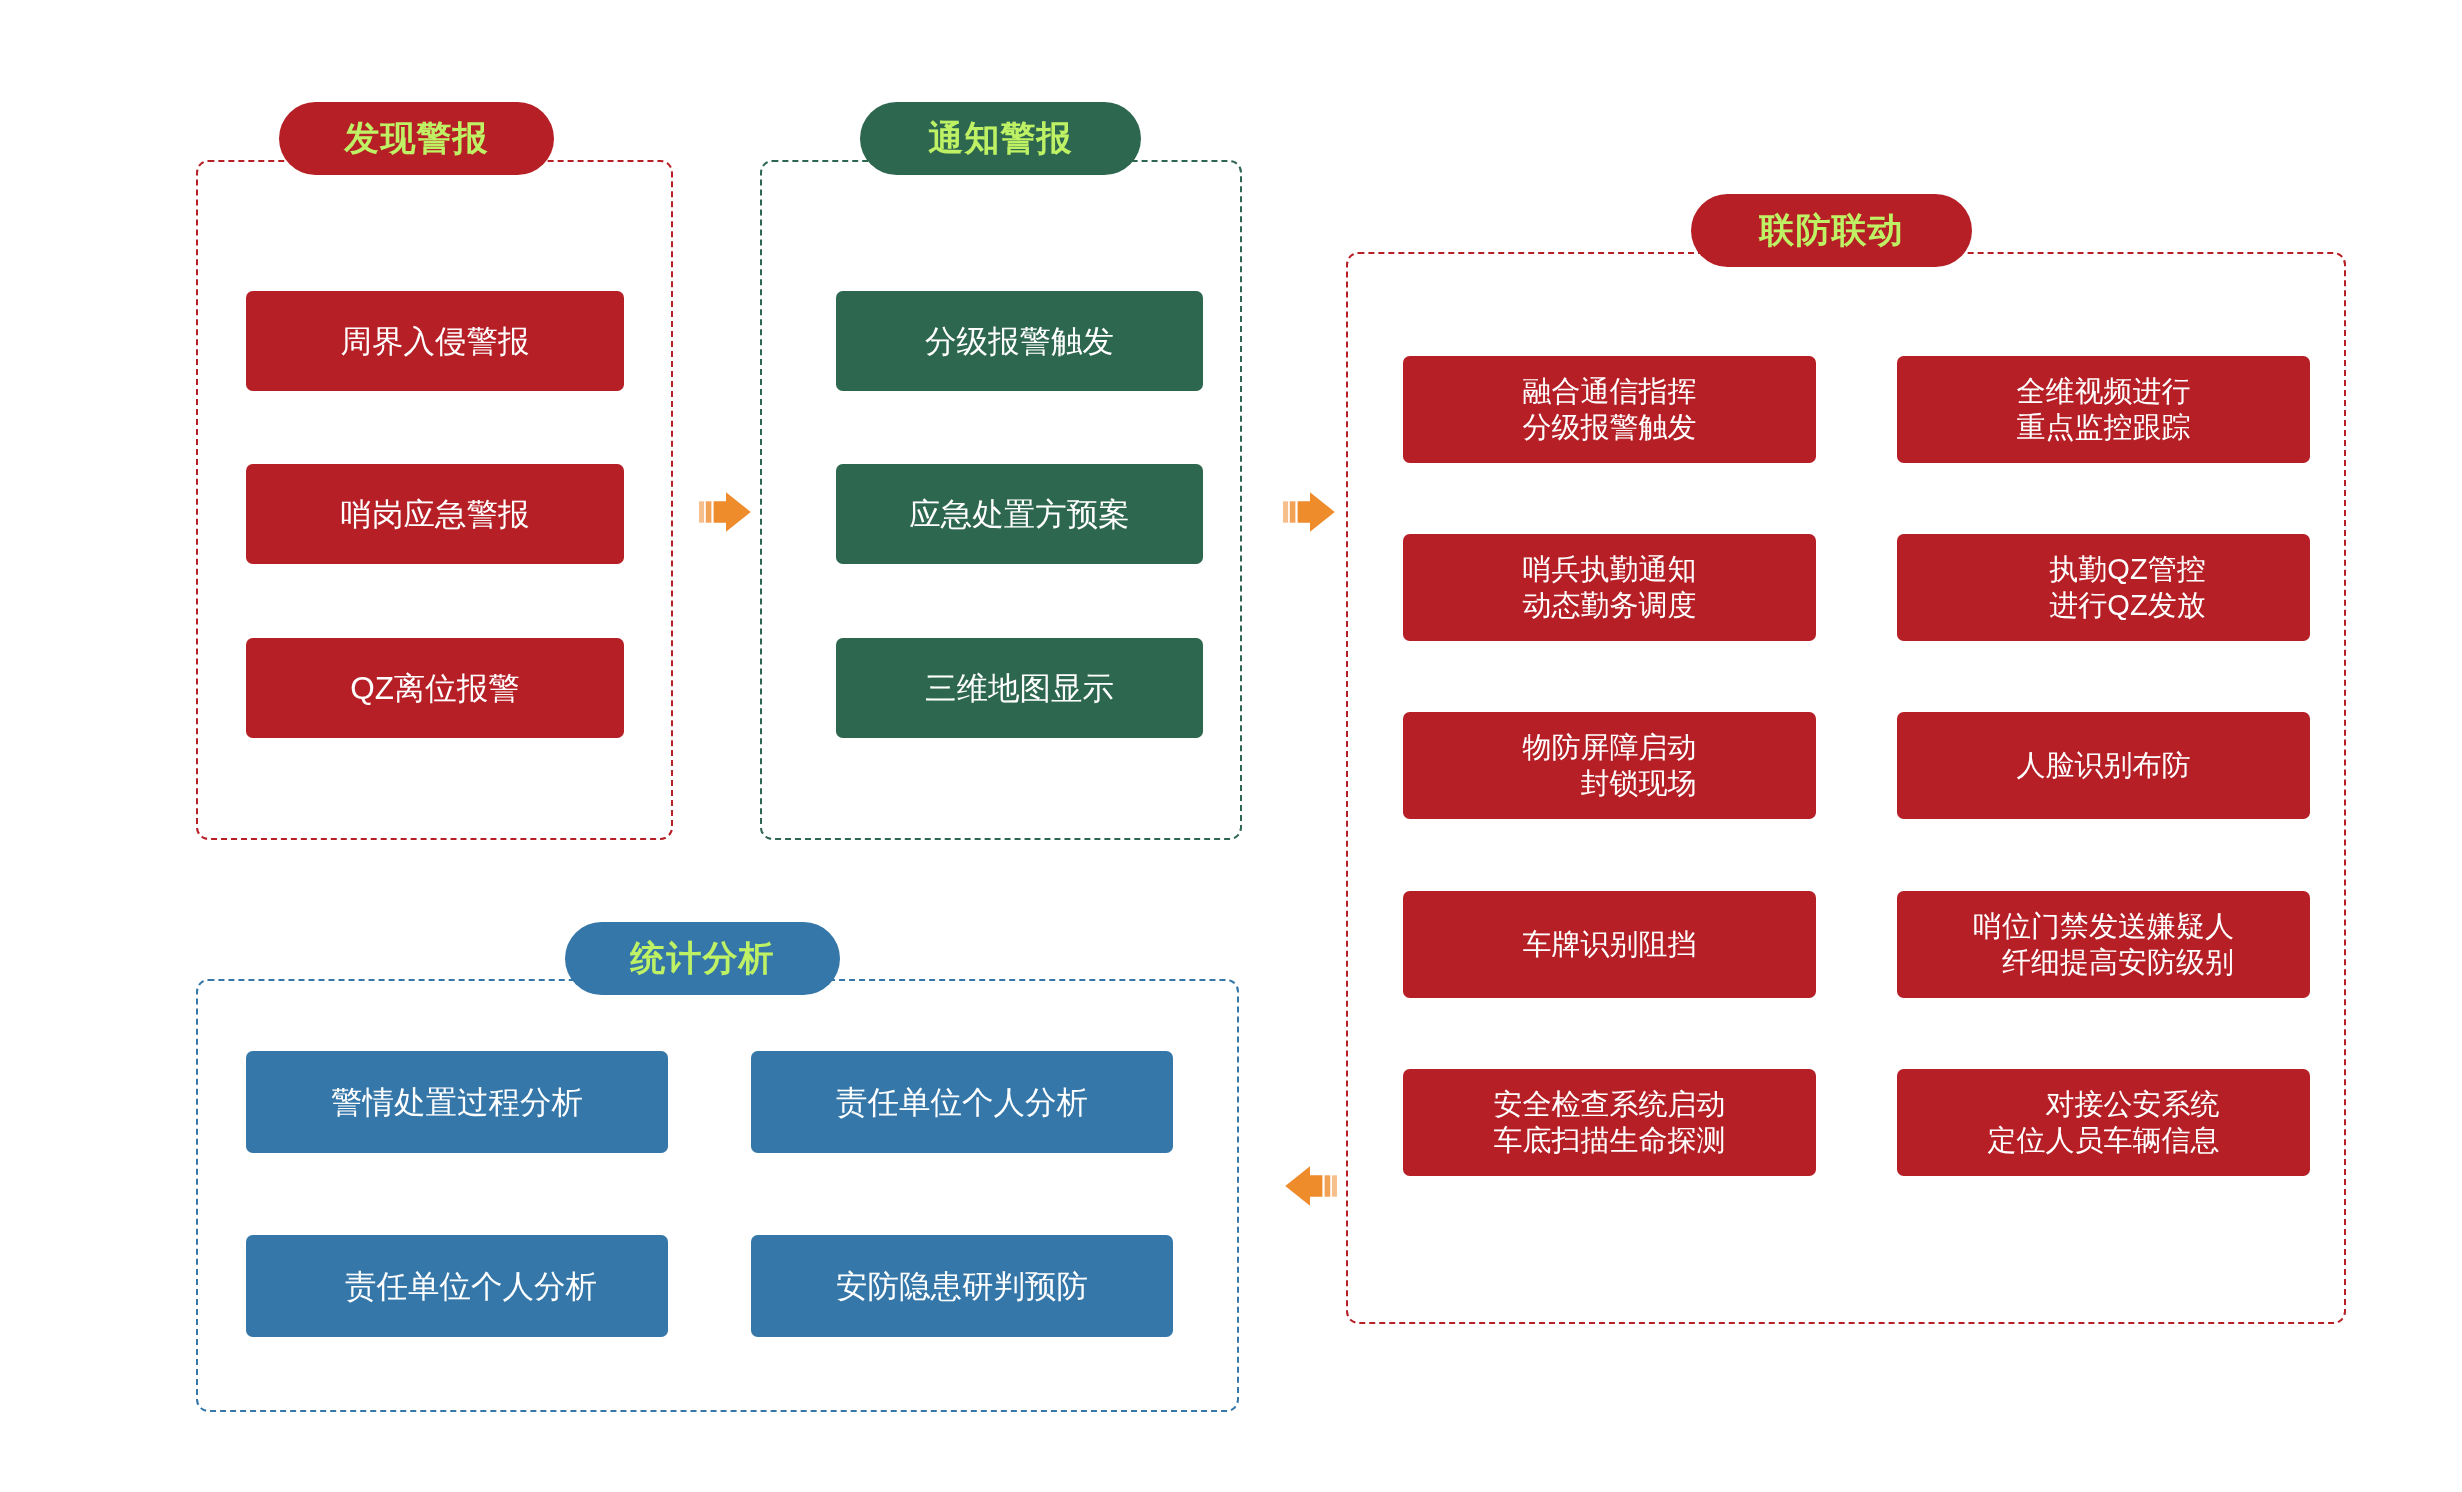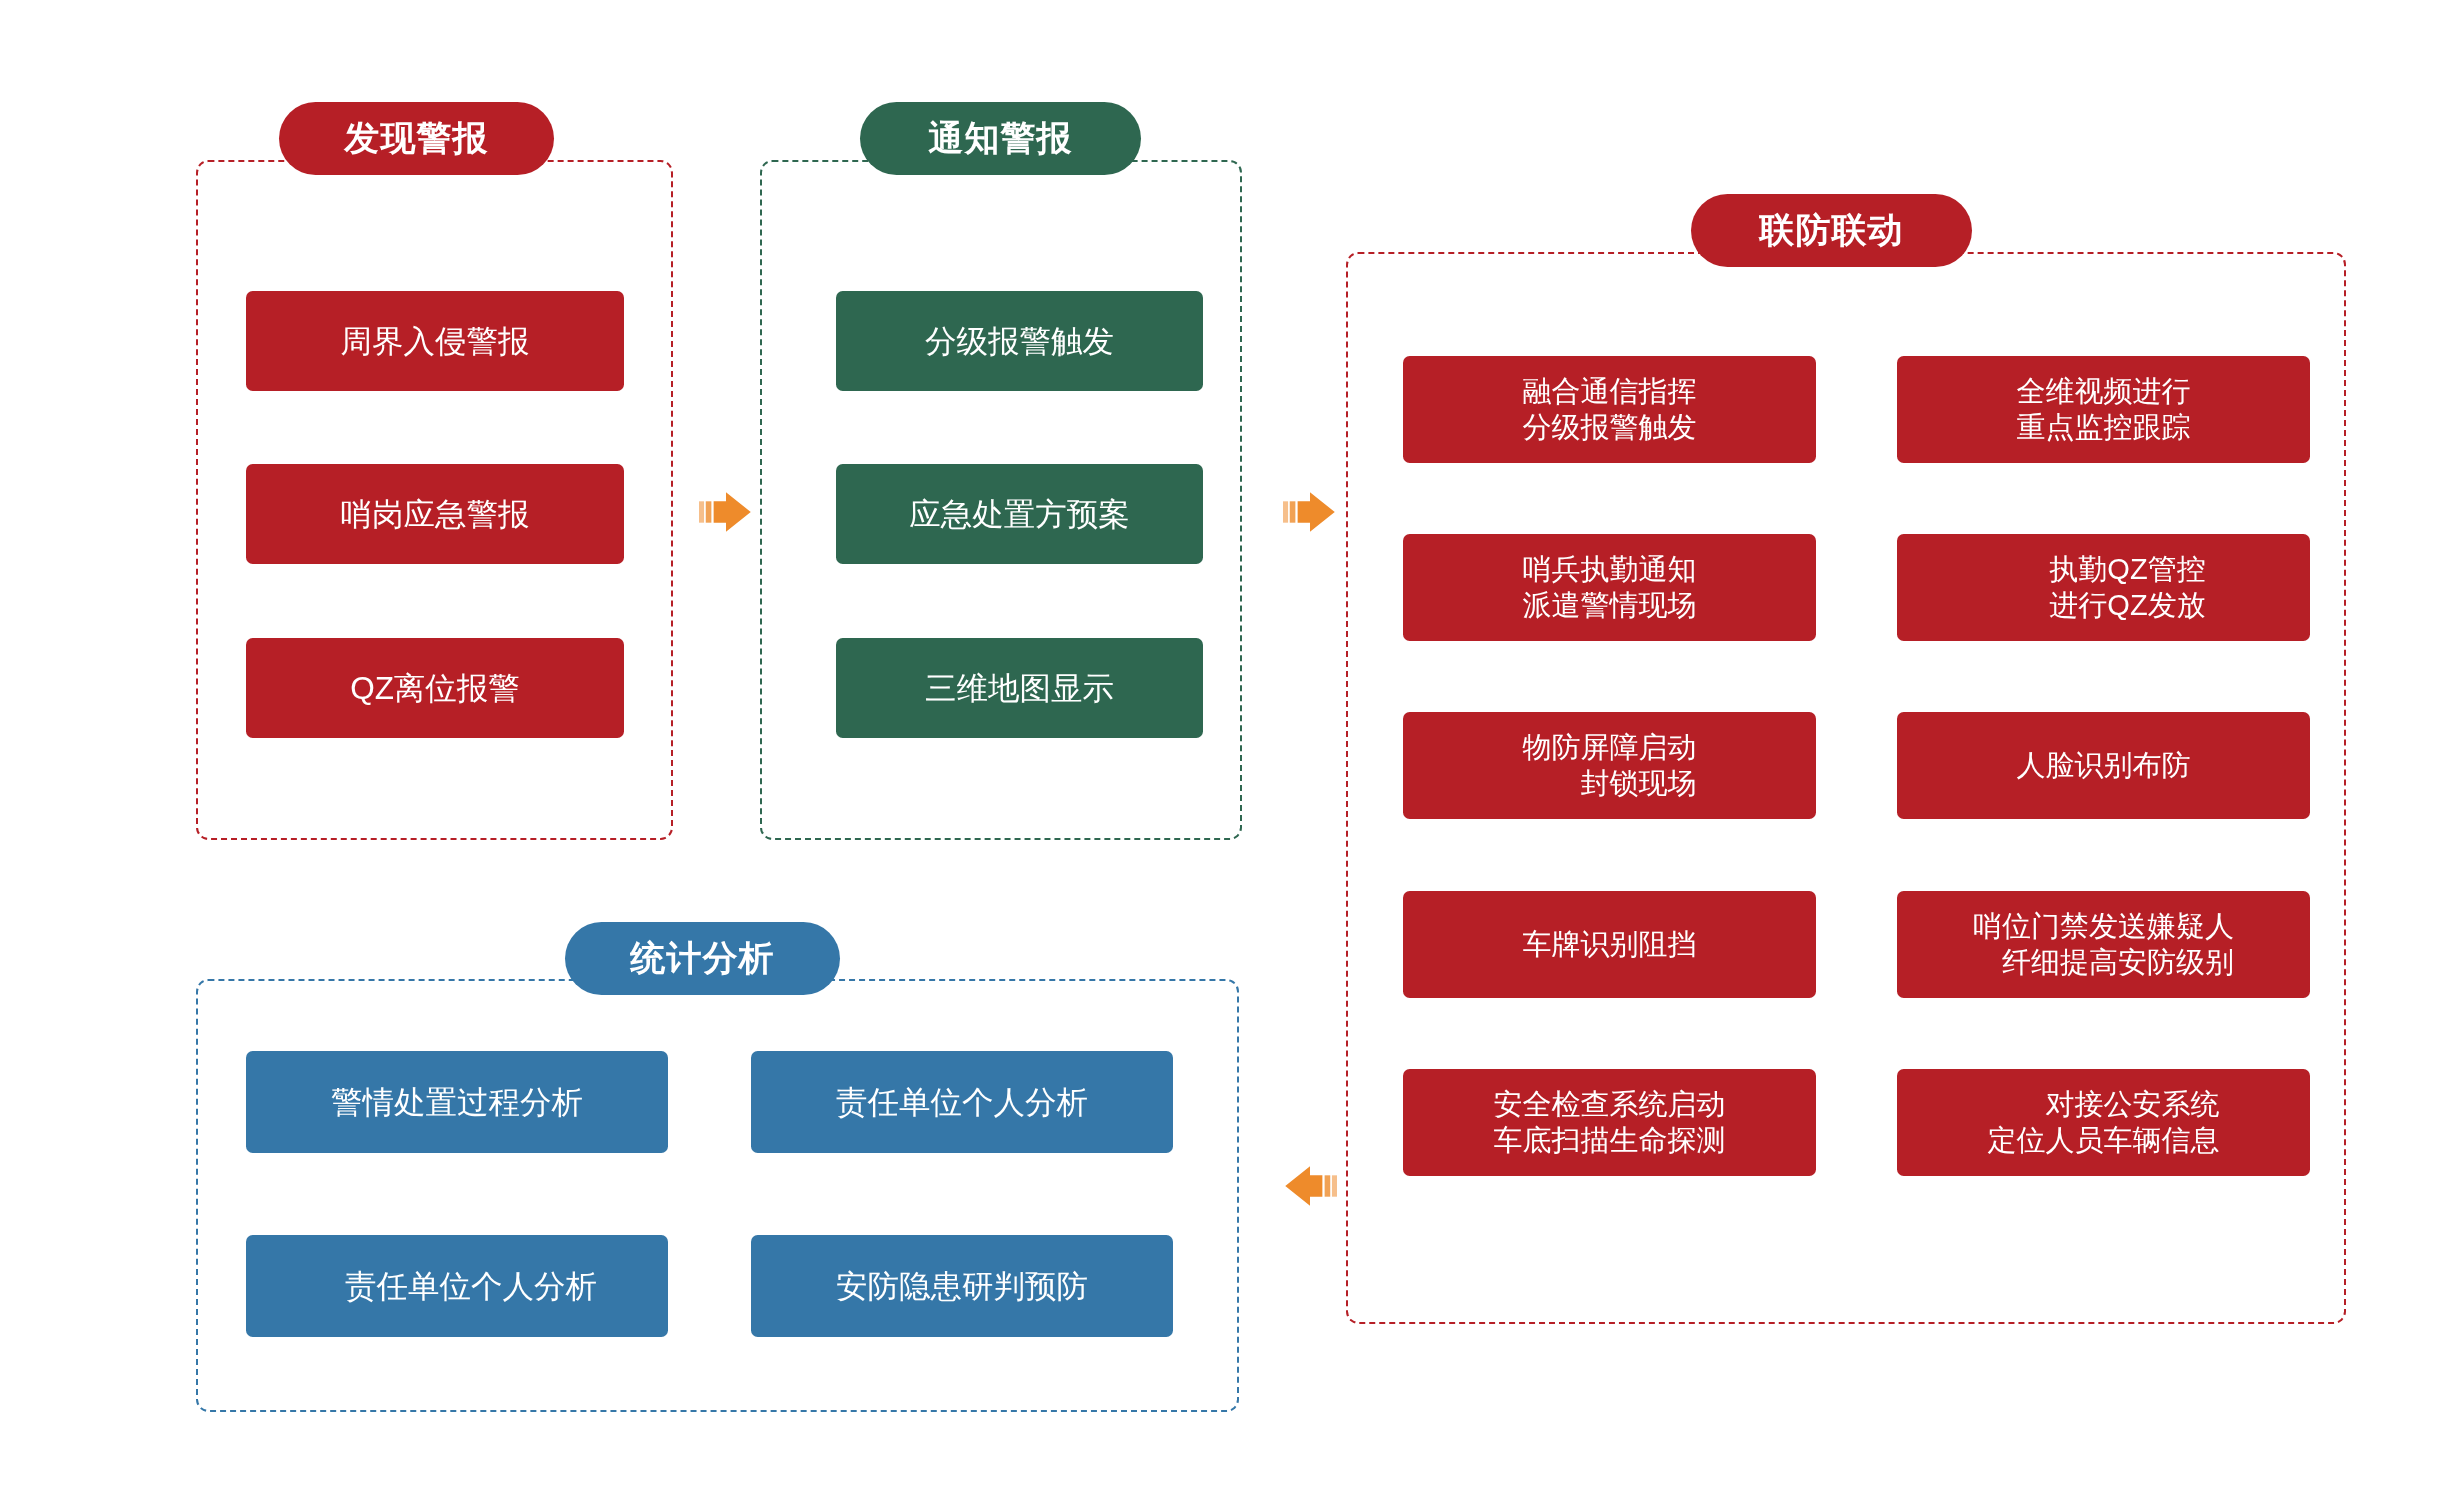--- a/index.html
+++ b/index.html
@@ -5,21 +5,21 @@
   html,body{margin:0;padding:0;background:#ffffff;}
   body{width:2462px;height:1493px;position:relative;overflow:hidden;
        font-family:"Liberation Sans","DejaVu Sans",sans-serif;}
 
   .panel{position:absolute;box-sizing:border-box;border-style:dashed;border-width:2.8px;border-radius:12.4px;background:transparent;}
   .panel.red{border-color:#B61F26;}
   .panel.green{border-color:#2E6750;}
   .panel.blue{border-color:#3577A8;}
 
   .pill{position:absolute;display:flex;align-items:center;justify-content:center;
-        border-radius:562px;color:#ffffff;font-weight:bold;letter-spacing:1.1px;
+        border-radius:562px;color:#bef264;font-weight:bold;letter-spacing:1.1px;
         white-space:nowrap;z-index:5;}
   .pill.red{background:#B61F26;}
   .pill.green{background:#2E6750;}
   .pill.blue{background:#3577A8;}
 
   .card{position:absolute;display:flex;align-items:center;justify-content:center;
         text-align:right;color:#ffffff;border-radius:6.7px;box-sizing:border-box;
         line-height:1.22;white-space:pre-line;}
   .card.red{background:#B61F26;}
   .card.green{background:#2E6750;}
@@ -57,21 +57,21 @@
 <div class="card green" style="left:836px;top:291px;width:367px;height:100px;font-size:31.5px;">分级报警触发</div>
 <div class="card green" style="left:836px;top:464px;width:367px;height:100px;font-size:31.5px;">应急处置方预案</div>
 <div class="card green" style="left:836px;top:638px;width:367px;height:100px;font-size:31.5px;">三维地图显示</div>
 
 <div class="panel red" id="panel-joint"></div>
 <div class="pill red" id="pill-joint">联防联动</div>
 
 <div class="card red" style="left:1403px;top:356px;width:413px;height:107px;font-size:29px;">融合通信指挥
 分级报警触发</div>
 <div class="card red" style="left:1403px;top:534px;width:413px;height:107px;font-size:29px;">哨兵执勤通知
-派遣警情现场</div>
+动态勤务调度</div>
 <div class="card red" style="left:1403px;top:712px;width:413px;height:107px;font-size:29px;">物防屏障启动
 封锁现场</div>
 <div class="card red" style="left:1403px;top:891px;width:413px;height:107px;font-size:29px;">车牌识别阻挡</div>
 <div class="card red" style="left:1403px;top:1069px;width:413px;height:107px;font-size:29px;">安全检查系统启动
 车底扫描生命探测</div>
 
 <div class="card red" style="left:1897px;top:356px;width:413px;height:107px;font-size:29px;">全维视频进行
 重点监控跟踪</div>
 <div class="card red" style="left:1897px;top:534px;width:413px;height:107px;font-size:29px;padding-left:48px;">执勤QZ管控
 进行QZ发放</div>

